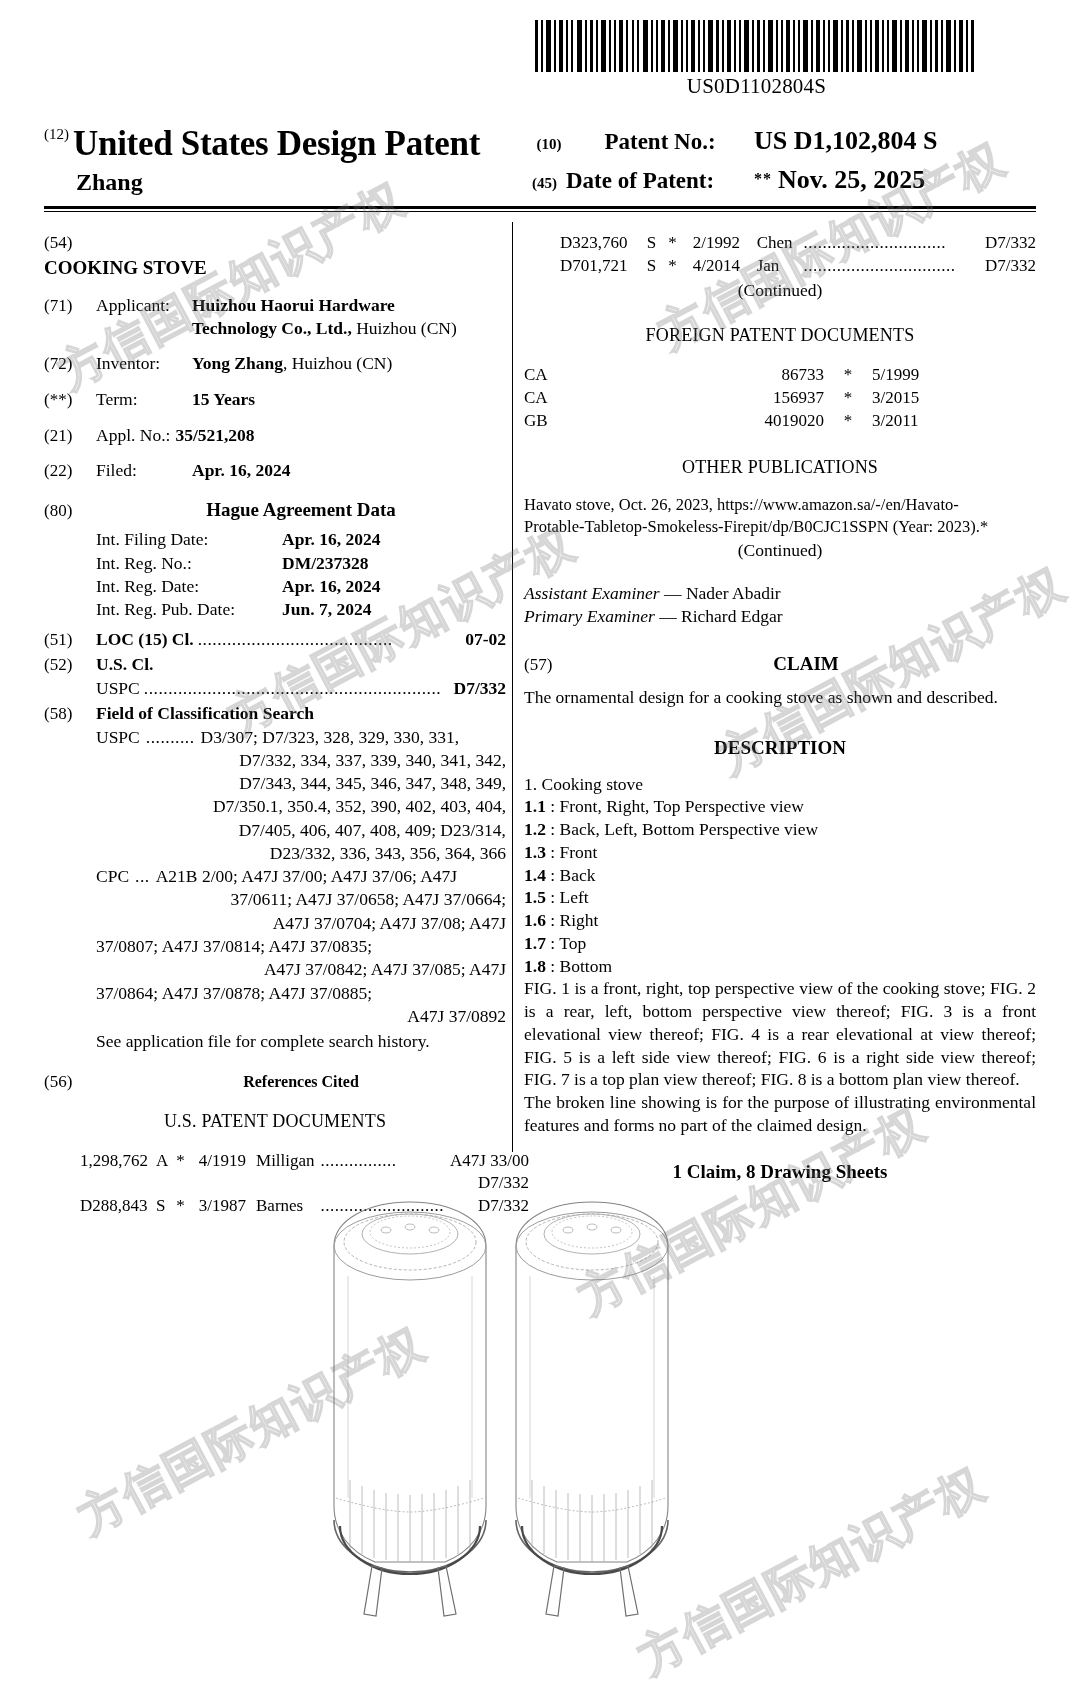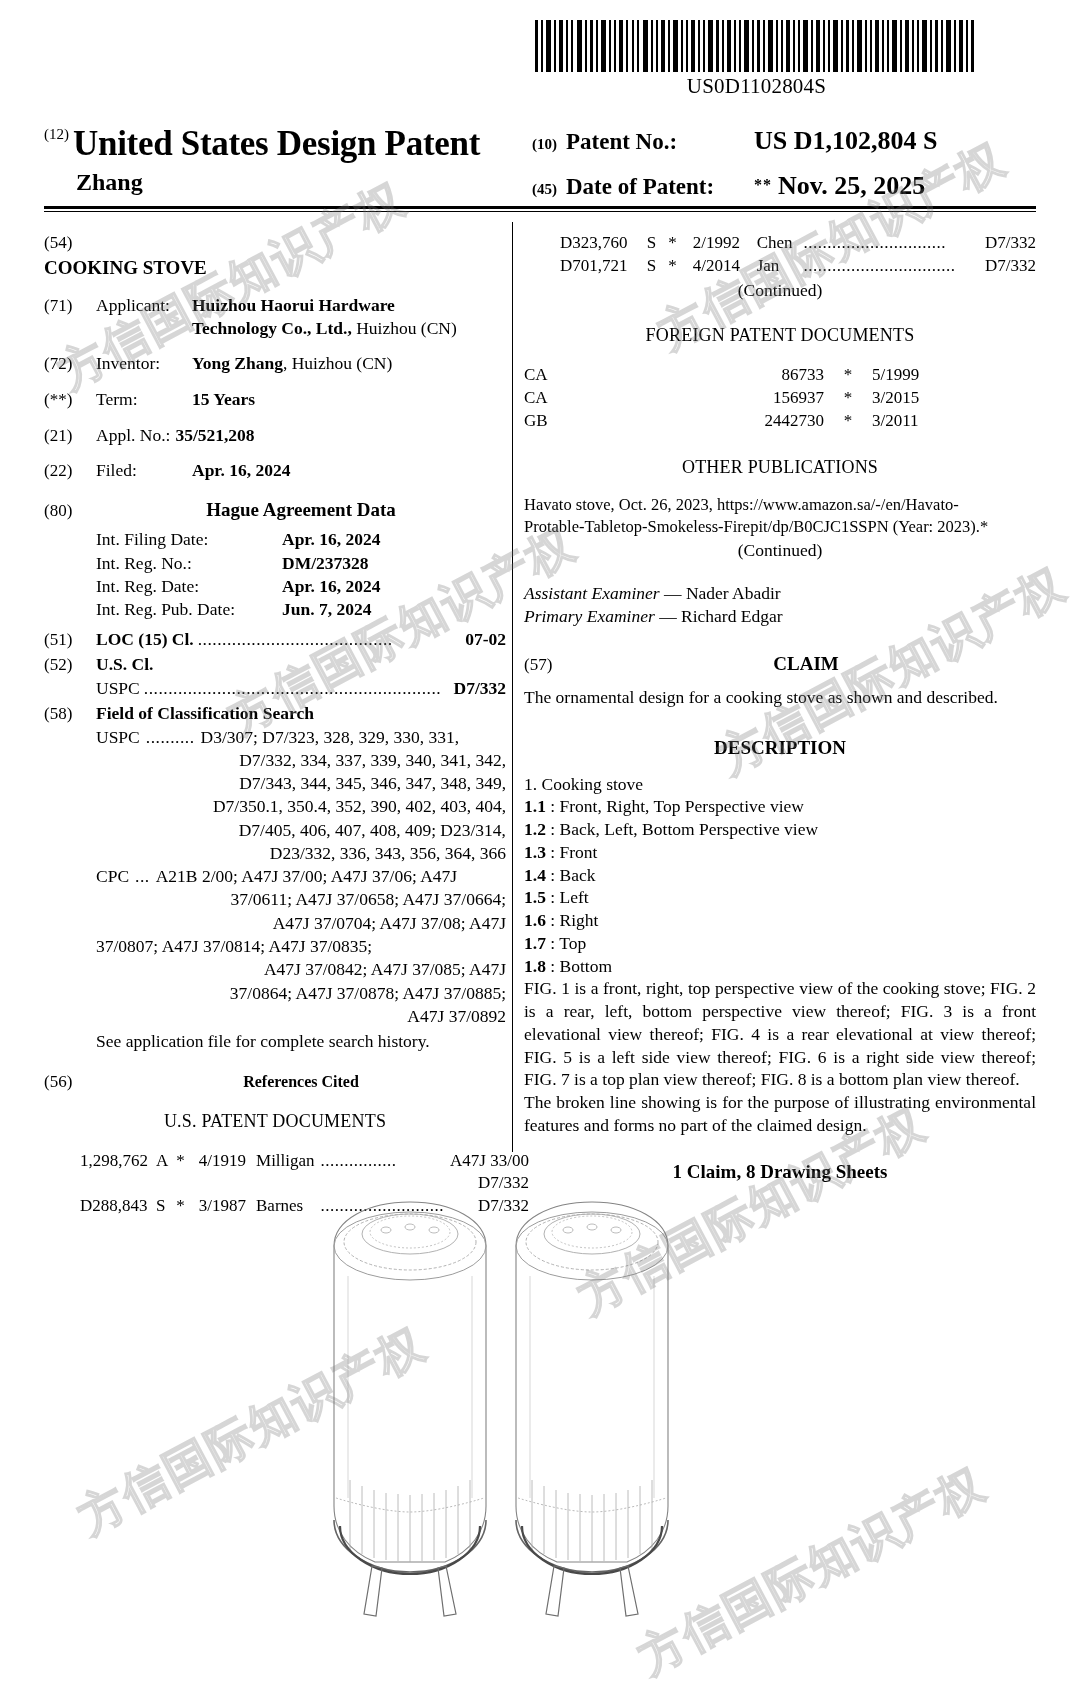--- a/index.html
+++ b/index.html
@@ -176,21 +176,21 @@
   </div>
 
   <div class="hdr">
     <div class="hdr-row">
       <div class="hdr-left">
         <span class="t12">(12)</span>
         <span class="main-title">United States Design Patent</span>
         <div class="sub-name">Zhang</div>
       </div>
       <div class="hdr-right">
-        <div class="kv-row" style="margin-bottom:15px;">
+        <div class="kv-row" style="margin-bottom:9px;text-align:center;">
           <span class="kv-code">(10)</span>
           <span class="kv-label">Patent No.:</span>
           <span class="kv-val">US D1,102,804 S</span>
         </div>
         <div class="kv-row">
           <span class="kv-code">(45)</span>
           <span class="kv-label">Date of Patent:</span>
           <span class="stars">**</span>
           <span class="kv-val2">Nov. 25, 2025</span>
         </div>
@@ -303,21 +303,21 @@
     <div style="margin-left:52px;">
       <div class="f">
         <span style="flex:none;">CPC</span>
         <span class="dots" style="flex:none;padding:0 6px;">...</span>
         <span class="f-body">A21B 2/00; A47J 37/00; A47J 37/06; A47J</span>
       </div>
       <div style="text-align:right;">37/0611; A47J 37/0658; A47J 37/0664;</div>
       <div style="text-align:right;">A47J 37/0704; A47J 37/08; A47J</div>
       <div style="">37/0807; A47J 37/0814; A47J 37/0835;</div>
       <div style="text-align:right;">A47J 37/0842; A47J 37/085; A47J</div>
-      <div style="text-align:right;">37/0864; A47J 37/0878; A47J 37/0885;</div>
+      <div style="">37/0864; A47J 37/0878; A47J 37/0885;</div>
       <div style="text-align:right;">A47J 37/0892</div>
     </div>
     <div style="margin-left:52px;margin-top:2px;text-align:justify;">See application file for complete search history.</div>
 
     <div class="f" style="margin-top:18px;">
       <span class="f-code">(56)</span>
       <span class="f-body b" style="text-align:center;font-size:16px;">References Cited</span>
     </div>
 
     <div class="sect-title-plain" style="margin-top:16px;">U.S. PATENT DOCUMENTS</div>
@@ -386,21 +386,21 @@
         <td>5/1999</td>
       </tr>
       <tr>
         <td>CA</td>
         <td style="text-align:right;">156937</td>
         <td style="text-align:center;">*</td>
         <td>3/2015</td>
       </tr>
       <tr>
         <td>GB</td>
-        <td style="text-align:right;">2442730</td>
+        <td style="text-align:right;">4019020</td>
         <td style="text-align:center;">*</td>
         <td>3/2011</td>
       </tr>
     </tbody>
       </table>
 
     <div class="sect-title-plain" style="margin-top:24px;">OTHER PUBLICATIONS</div>
 
     <div style="margin-top:14px;font-size:16.5px;line-height:1.3;">
       <div>Havato stove, Oct. 26, 2023, https://www.amazon.sa/-/en/Havato-</div>

